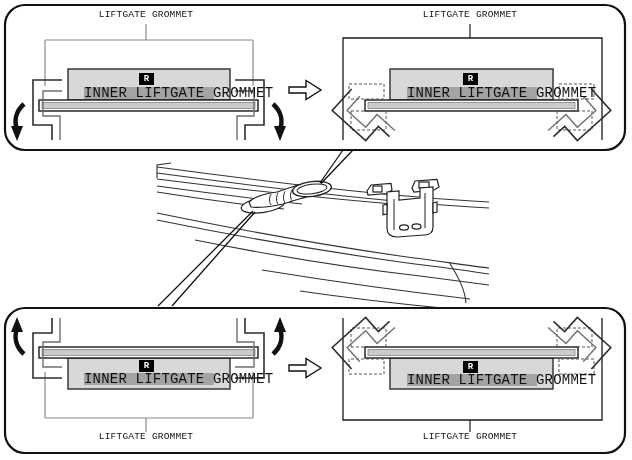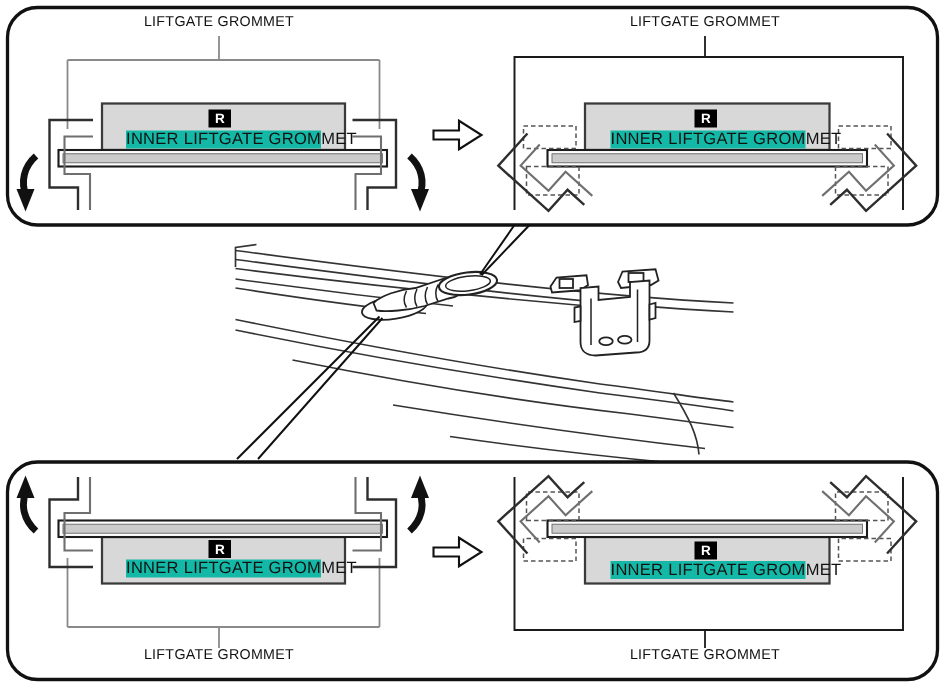--- a/index.html
+++ b/index.html
@@ -1,28 +1,28 @@
 <!DOCTYPE html>
 <html><head>
 <meta charset="utf-8">
 <style>
   html,body{margin:0;padding:0;background:#fff;}
   .stage{
     position:relative;width:632px;height:460px;background:#fff;overflow:hidden;
-    font-family:Liberation Sans, sans-serif;color:#111;
+    font-family:Liberation Mono, monospace;color:#111;
   }
   .stage svg{position:absolute;left:0;top:0;}
   .lbl{
     position:absolute;font-size:9.5px;line-height:10px;letter-spacing:.2px;
     text-align:center;white-space:nowrap;color:#111;
   }
   .outer-lbl{width:140px;background:#fff;}
   .strip{
-    position:absolute;width:130px;height:12px;background:#14b8a6;
-    font-size:11px;line-height:12px;letter-spacing:.2px;text-align:left;white-space:nowrap;
+    position:absolute;width:130px;height:12px;background:#a3a3a3;
+    font-size:14px;line-height:12px;letter-spacing:.2px;text-align:left;white-space:nowrap;
   }
   .badge{
     position:absolute;width:15px;height:12px;background:#000;color:#fff;
     font-size:9px;line-height:12px;font-weight:bold;text-align:center;
   }
 </style>
 </head>
 <body>
 
 <div class="stage">

